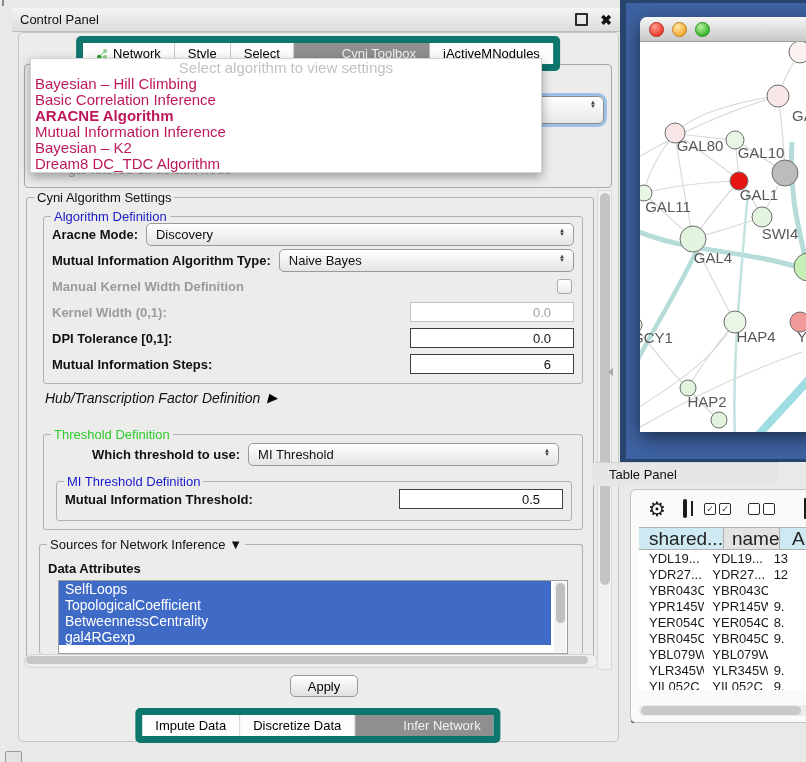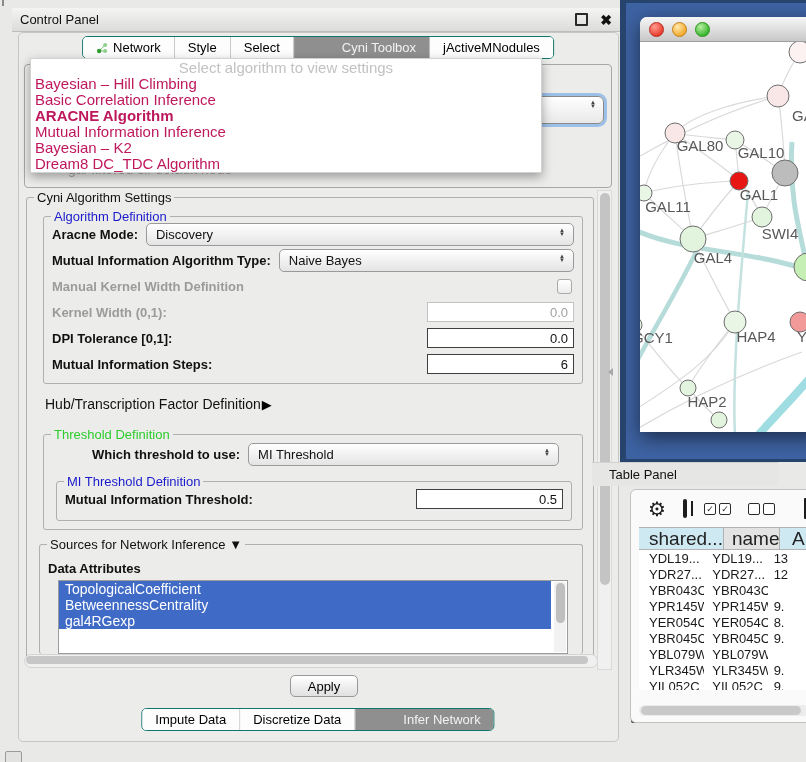--- a/index.html
+++ b/index.html
@@ -10,21 +10,21 @@
   .cp-header{position:absolute;left:0;top:0;width:612px;height:23px;
     background:linear-gradient(#f4f4f2,#dcdcda);border-bottom:1px solid #bdbdbb;
     display:flex;align-items:center;}
   .cp-title{font-size:13px;padding-left:8px;flex:1;}
   .float-btn{width:9px;height:9px;border:2px solid #2a2a2a;border-radius:1px;margin-right:12px;}
   .close-btn{font-size:14px;font-weight:bold;color:#111;margin-right:12px;line-height:1;}
   .cp-body{position:absolute;left:6px;top:24px;width:599px;height:708px;
     background:#ececea;border:1px solid #c6c6c4;border-radius:5px;}
   
   .tabstrip{position:absolute;left:50%;transform:translateX(-50%);display:flex;
-    background:#fdfdfd;border:1px solid #0f766e;border-radius:5px;overflow:hidden;height:21px;}
+    background:#fdfdfd;border:7px solid #0f766e;border-radius:5px;overflow:hidden;height:21px;}
   .tabstrip.top{top:28px;}
   .tabstrip.bottom{top:700px;}
   .tab{padding:0 13px;font-size:13px;display:flex;align-items:center;gap:5px;
     border-right:1px solid #c4c4c4;background:#fdfdfd;color:#000;white-space:nowrap;cursor:default;}
   .tab:last-child{border-right:none;}
   .tab.active{background:#8f8f8f;color:#f2f2f2;padding-left:48px;}
   .tab-icon{display:flex;align-items:center;}
   
   .top-frame{position:absolute;left:12px;top:56px;width:586px;height:122px;
     border:1px solid #a8a8a8;border-radius:4px;}
@@ -51,25 +51,25 @@
   .g-sources{margin:14px 2px 0 4px;padding:4px 8px 0 8px;border-bottom:none;}
   .row{display:flex;align-items:center;height:26px;gap:8px;}
   .lbl{font-size:13px;font-weight:bold;color:#111;white-space:nowrap;}
   .lbl.dis{color:#9b9b9b;}
   .combo{flex:1;height:21px;border:1px solid #9a9a9a;border-radius:5px;
     background:linear-gradient(#fff,#e4e4e4);display:flex;align-items:center;
     font-size:13px;padding-left:9px;position:relative;}
   .spin{display:flex;flex-direction:column;line-height:4px;font-size:6px;color:#444;
     position:absolute;right:8px;top:4px;}
   .field{width:140px;height:18px;border:1px solid #3f3f3f;background:#fff;font-size:13px;
-    display:flex;align-items:center;justify-content:flex-end;padding-right:5px;margin-left:auto;}
+    display:flex;align-items:center;justify-content:flex-end;padding-right:22px;margin-left:auto;}
   .field.dis{border:1px solid #c3c3c3;color:#a2a2a2;}
   .checkbox{width:13px;height:13px;border:1px solid #ababab;border-radius:3px;
     background:linear-gradient(#fff,#ececec);margin-left:auto;margin-right:2px;}
-  .hub-row{display:flex;align-items:center;height:28px;margin:6px 0 0 10px;gap:1px;}
+  .hub-row{display:flex;align-items:flex-start;height:28px;margin:6px 0 0 10px;gap:7px;font-style:italic;}
   .disclosure{font-size:13px;color:#000;}
   .which-row{margin-left:40px;}
   .which-row .combo{max-width:300px;}
   .attr-label{font-size:13px;font-weight:bold;margin:12px 0 4px 0;}
   .attr-list{position:relative;margin-left:10px;width:508px;height:72px;border:1px solid #9c9c9c;
     background:#fff;overflow:hidden;}
   .attr-item{height:16px;line-height:16px;font-size:14px;padding-left:6px;}
   .attr-item.sel{background:#3f6ac6;color:#fff;width:486px;}
   .list-vscroll{position:absolute;right:1px;top:1px;width:12px;height:70px;background:#f2f2f2;}
   .list-vscroll .thumb{margin:1px auto 0;width:9px;height:40px;background:#bfbfbf;border-radius:5px;}
@@ -264,20 +264,21 @@
         </div>
 
         <div class="group g-sources">
           <span class="legend">
             <span>Sources for Network Inference</span>
             <span>▼</span>
           </span>
           <div class="attr-label">Data Attributes</div>
           <div class="attr-list">
             <div id="attr-items">
+                <div class="attr-item sel">SelfLoops</div>
                 <div class="attr-item sel">TopologicalCoefficient</div>
                 <div class="attr-item sel">BetweennessCentrality</div>
                 <div class="attr-item sel">gal4RGexp</div>
               </div>
             <div class="list-vscroll">
                 <div class="thumb"></div>
               </div>
           </div>
         </div>
       </div>

